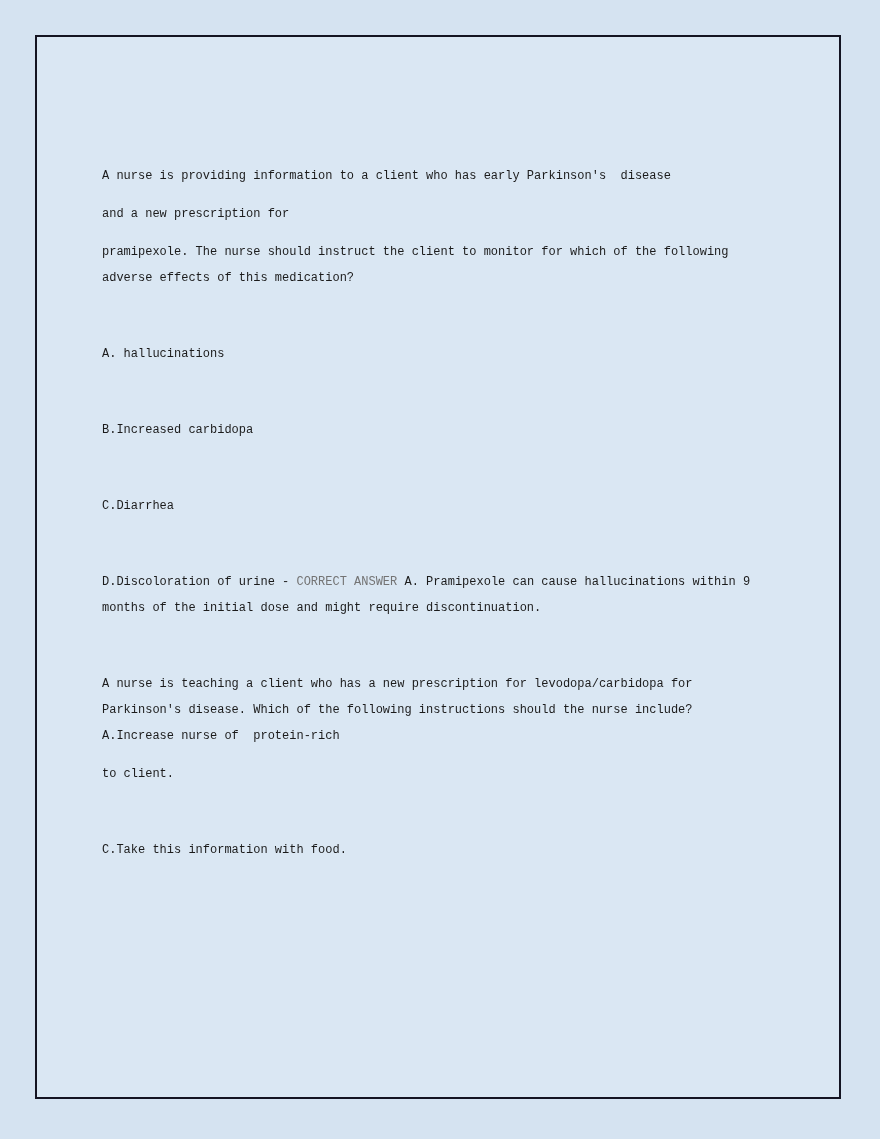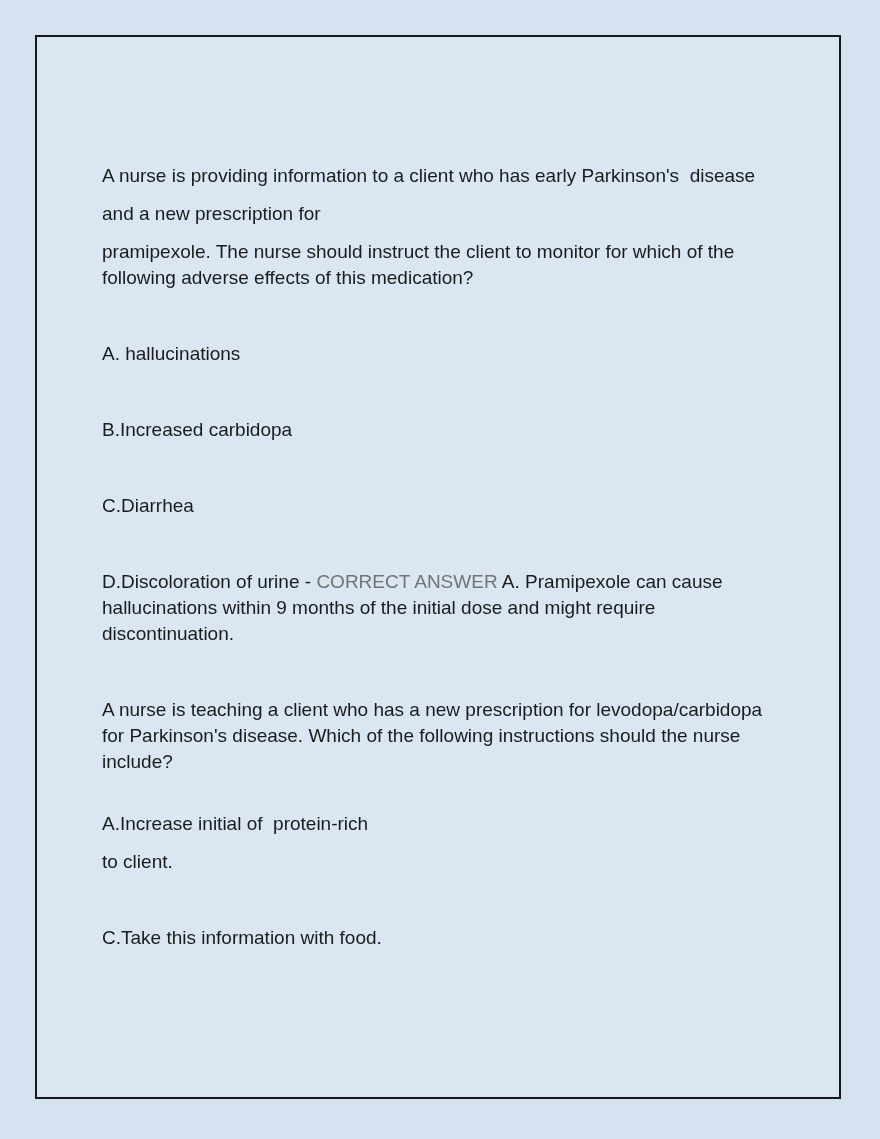--- a/index.html
+++ b/index.html
@@ -21,30 +21,31 @@
     top: 35px;
     width: 806px;
     height: 1064px;
     border: 2px solid #141422;
     background: #dae7f3;
     box-sizing: border-box;
   }
   .content {
     padding: 126px 46px 0 65px;
     color: #1b1b1b;
-    font-size: 19px;
+    font-size: 12px;
     line-height: 26px;
+    font-family: Liberation Mono, monospace;
   }
   .para {
     margin: 0;
     white-space: pre-wrap;
     max-width: 662px;
   }
   .mb-sm  { margin-bottom: 12px; }
-  .mb-md  { margin-bottom: 36px; }
+  .mb-md  { }
   .mb-lg  { margin-bottom: 50px; }
   .red {
     color: #737373;
   }
 </style>
 </head>
 <body>
 
 <div class="canvas">
   <div class="page">
@@ -59,21 +60,21 @@
       <p class="para mb-lg">A. hallucinations</p>
 
       <p class="para mb-lg">B.Increased carbidopa</p>
 
       <p class="para mb-lg">C.Diarrhea</p>
 
       <p class="para mb-lg"><span>D.Discoloration of urine - </span><span class="red">CORRECT ANSWER</span><span> A. Pramipexole can cause hallucinations within 9 months of the initial dose and might require discontinuation.</span></p>
 
       <p class="para mb-md">A nurse is teaching a client who has a new prescription for levodopa/carbidopa for Parkinson's disease. Which of the following instructions should the nurse include?</p>
 
-      <p class="para mb-sm">A.Increase initial of  protein-rich</p>
+      <p class="para mb-sm">A.Increase nurse of  protein-rich</p>
 
 
 
       <p class="para mb-lg">to client.</p>
 
       <p class="para">C.Take this information with food.</p>
 
     </div>
   </div>
 </div>

